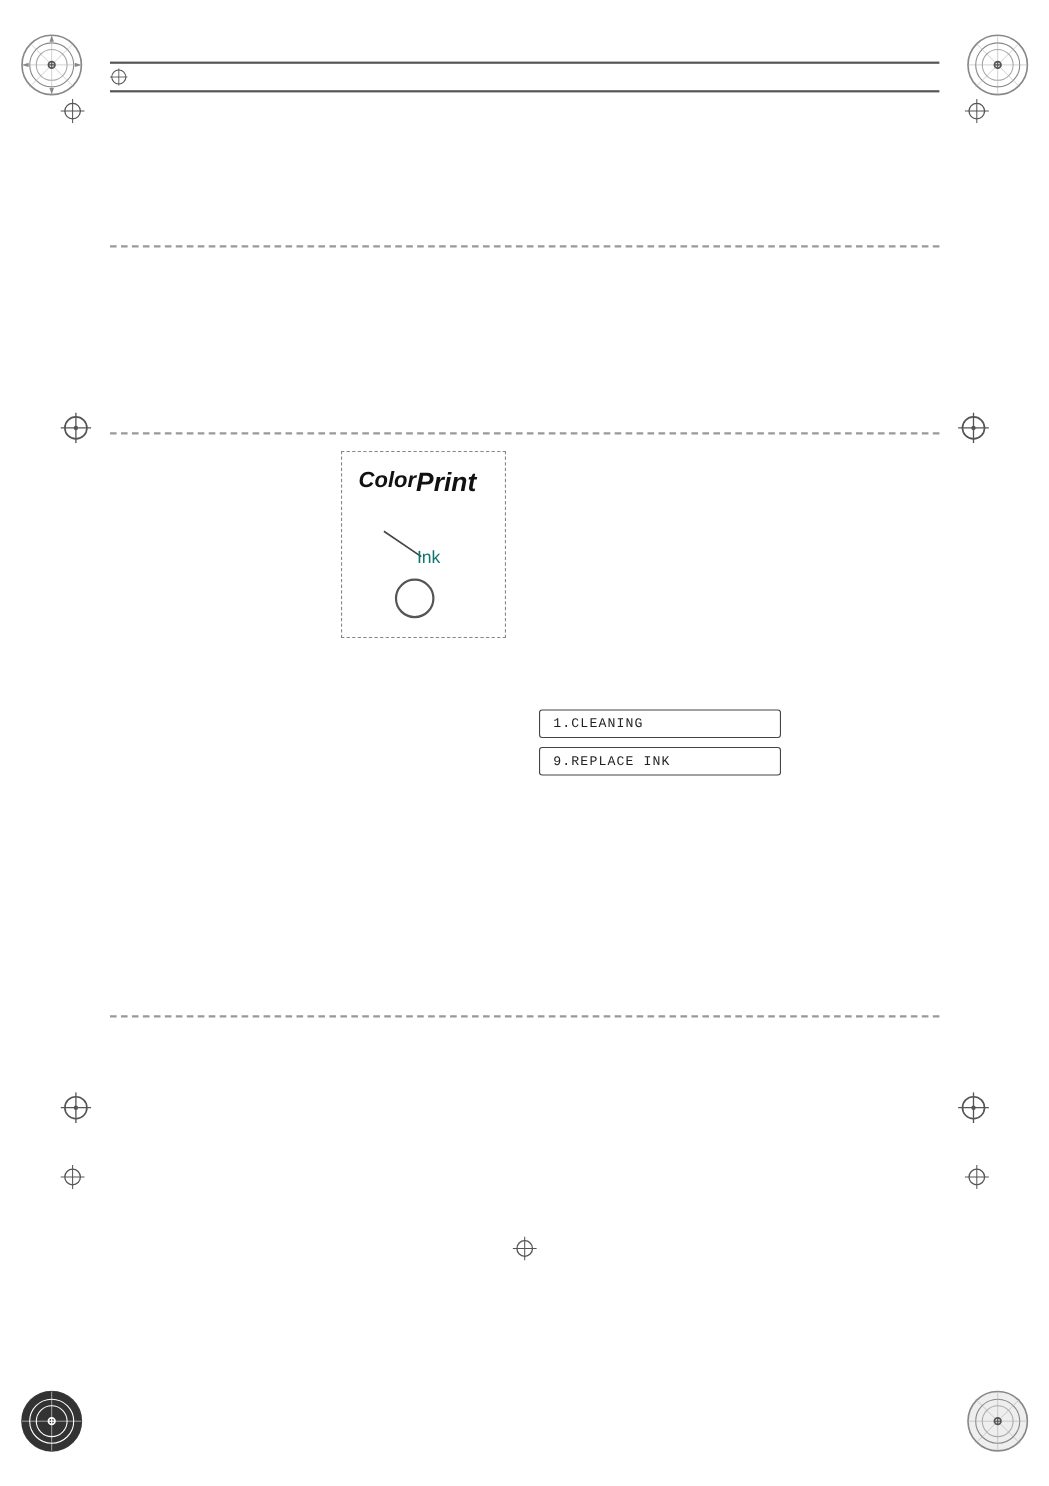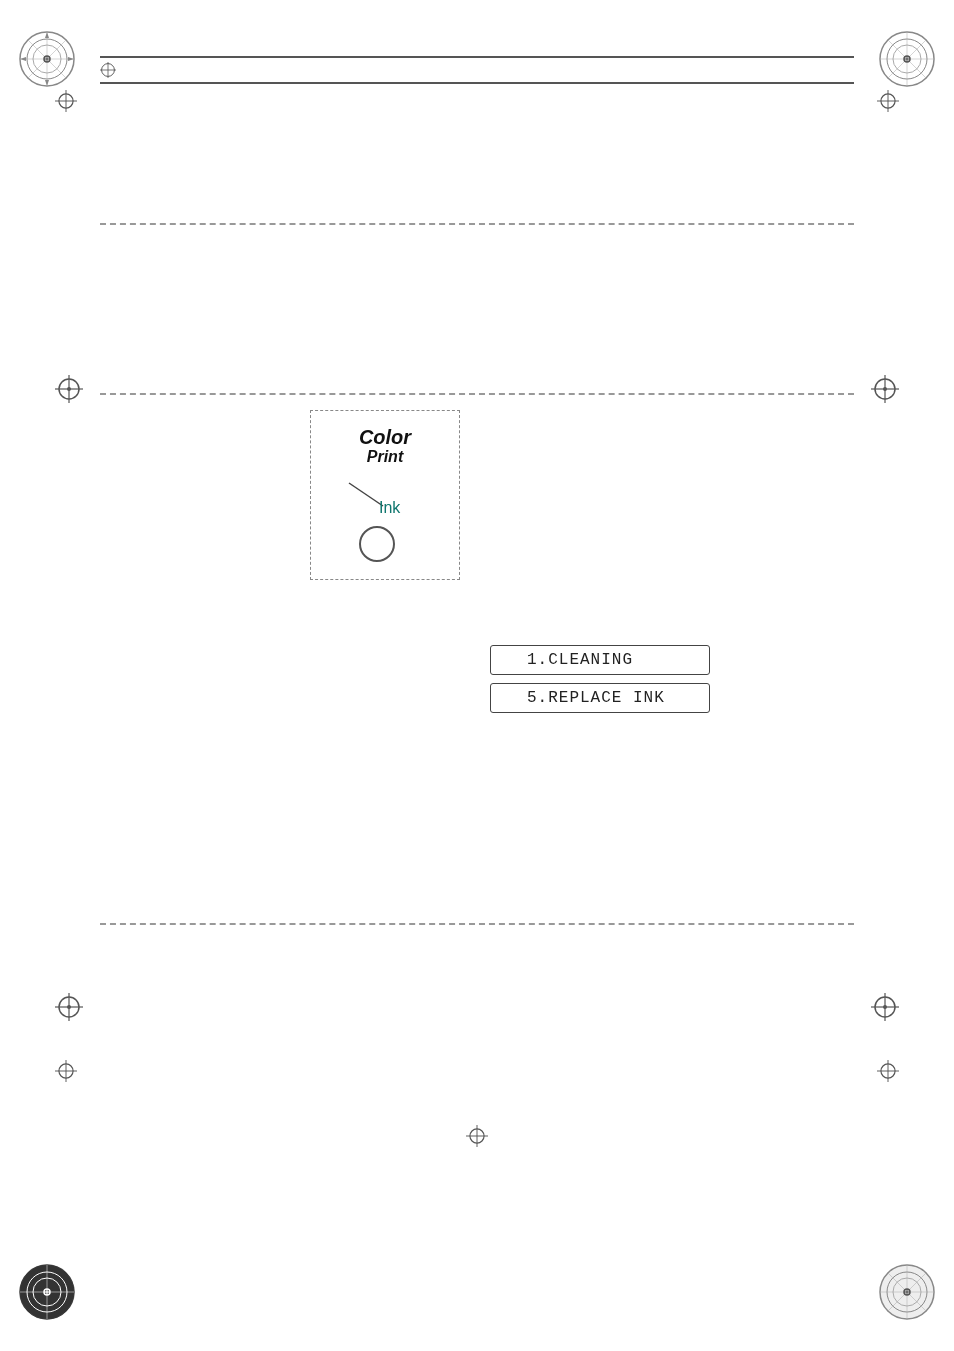--- a/index.html
+++ b/index.html
@@ -62,37 +62,37 @@
       width: 160px;
       height: 180px;
     }
 
     .ink-box {
       width: 150px;
       height: 170px;
       border: 1.5px dashed #888;
       padding: 15px;
       display: flex;
-      flex-direction: column;
-      align-items: center;
+      flex-direction: row;
+      align-items: flex-start;
       justify-content: flex-start;
       position: relative;
     }
 
     .ink-label-color {
       font-size: 20px;
       font-weight: bold;
       font-style: italic;
       color: #111;
       line-height: 1.1;
       font-family: Arial, sans-serif;
     }
 
     .ink-label-print {
-      font-size: 16px;
+      font-size: 24px;
       font-weight: bold;
       font-style: italic;
       color: #111;
       line-height: 1.1;
       font-family: Arial, sans-serif;
       margin-bottom: 2px;
     }
 
     .ink-label-ink {
       position: absolute;
@@ -131,23 +131,23 @@
       left: 490px;
       display: flex;
       flex-direction: column;
       gap: 8px;
     }
 
     .lcd-item {
       background: white;
       border: 1.5px solid #444;
       border-radius: 3px;
-      padding: 5px 36px;
+      padding: 5px 12px;
       font-family: 'Courier New', monospace;
-      font-size: 16px;
+      font-size: 12px;
       color: #222;
       letter-spacing: 1px;
       min-width: 220px;
     }
 
     
     .reg-mark {
       position: absolute;
       width: 28px;
       height: 28px;
@@ -355,14 +355,14 @@
       <line x1="38" y1="72" x2="72" y2="95" stroke="#444" stroke-width="1.5"></line>
     </svg>
 
     <span class="ink-label-ink">Ink</span>
     <div class="ink-circle"></div>
   </div>
 </div>
 
 <div class="lcd-menu">
   <div class="lcd-item">1.CLEANING</div>
-  <div class="lcd-item">5.REPLACE INK</div>
+  <div class="lcd-item">9.REPLACE INK</div>
 </div>
 
 </body></html>

